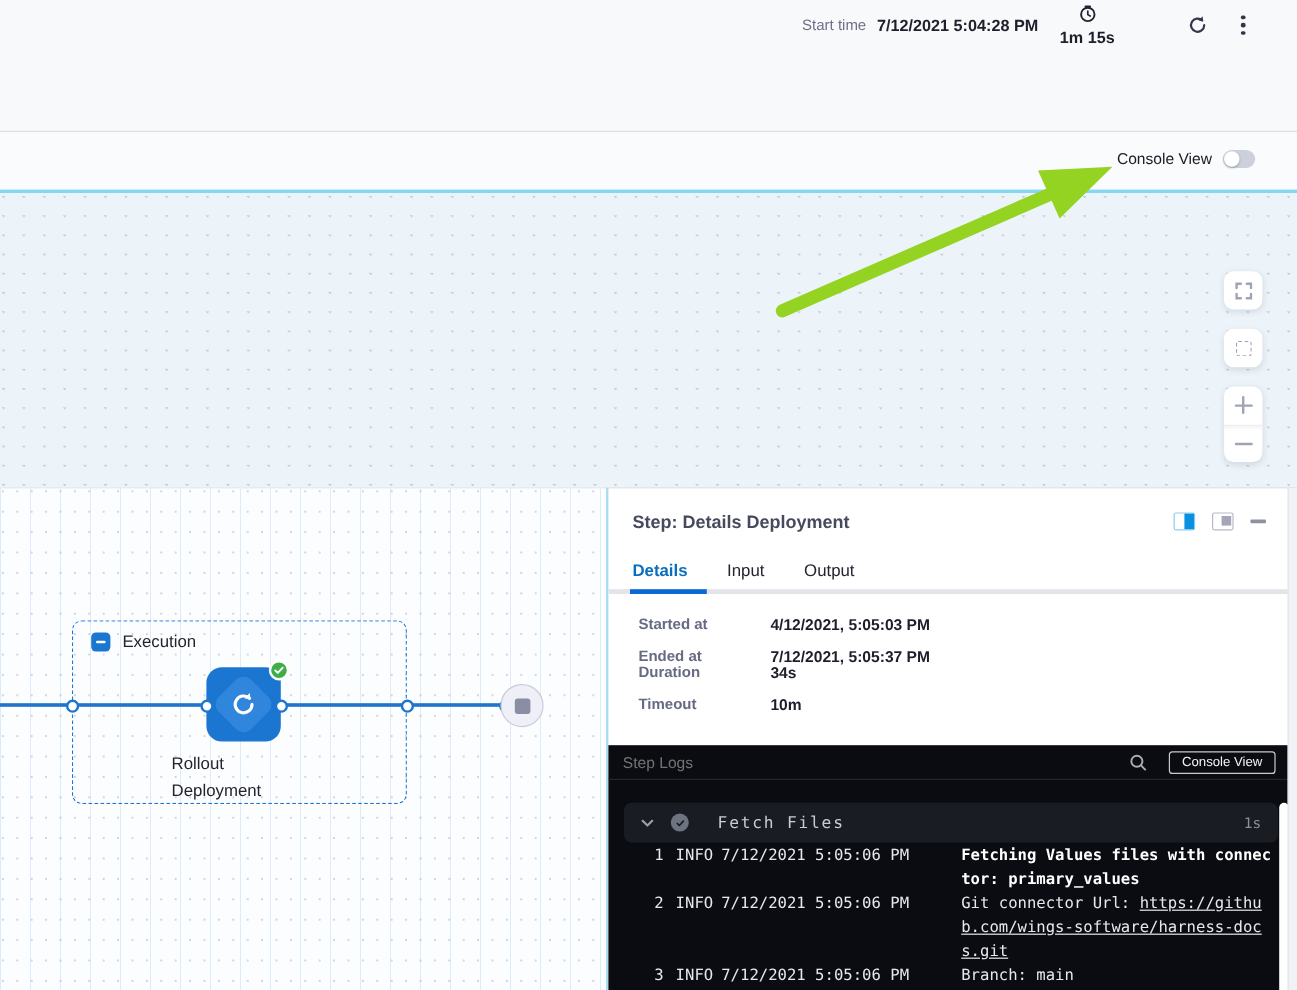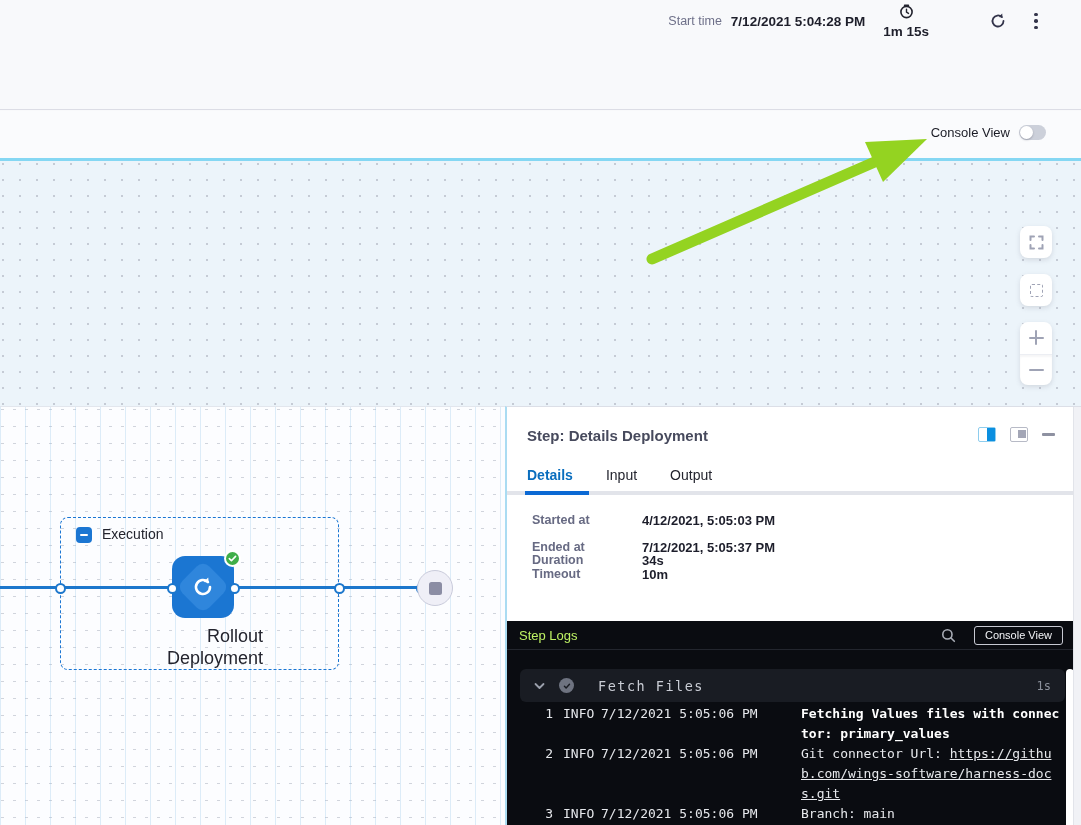--- a/index.html
+++ b/index.html
@@ -53,21 +53,21 @@
   .connector-dot { position:absolute; width:11px; height:11px; border-radius:50%; background:#fff; border:2.5px solid #1c77cc; }
 
   #execution-box { position:absolute; left:60px; top:517px; width:279px; height:153px; border:1.6px dashed #1a76d3; border-radius:8px; }
   #collapse-chip { position:absolute; left:76px; top:527px; width:16px; height:16px; background:#1b76d2; border-radius:4px; cursor:pointer; display:flex; align-items:center; justify-content:center; }
   #collapse-chip i { width:8px; height:2px; background:#fff; border-radius:1px; }
   #execution-label { position:absolute; left:102px; top:526px; font-size:14px; color:#23242e; }
 
   #step-node { position:absolute; left:172px; top:556px; width:62px; height:62px; background:#1b76d2; border-radius:13px; cursor:pointer; overflow:hidden; display:flex; align-items:center; justify-content:center; }
   #step-node .watermark { position:absolute; width:38px; height:38px; background:#2f86dc; border-radius:9px; transform:rotate(45deg); }
   #node-check-badge { position:absolute; left:224px; top:550px; width:17px; height:17px; border-radius:50%; background:#3fae49; border:2px solid #fff; display:flex; align-items:center; justify-content:center; }
-  #node-label { position:absolute; left:143px; top:625px; width:120px; text-align:right; font-size:18px; line-height:22px; color:#23242e; }
+  #node-label { position:absolute; left:143px; top:625px; width:120px; text-align:left; font-size:14px; line-height:22px; color:#23242e; }
 
   #end-node { position:absolute; left:417px; top:570px; width:36px; height:36px; border-radius:50%; background:#efeff7; border:1.5px solid #c9cbdb; display:flex; align-items:center; justify-content:center; }
   #end-node i { width:13px; height:13px; background:#8b8da4; border-radius:2.5px; }
 
   
   #panel { position:absolute; left:505px; top:406px; width:576px; height:419px; background:#fff; border-left:2px solid #aadcf2; border-top:1px solid #dcdfe7; }
   #panel-scroll-strip { position:absolute; right:0; top:0; width:8px; height:100%; background:#f1f2f6; border-left:1px solid #e2e4ea; }
   #panel-title { position:absolute; left:20px; top:20px; font-size:15px; font-weight:600; color:#474a5d; }
   #panel-header-icons { position:absolute; right:26px; top:20px; display:flex; align-items:center; gap:14px; }
   .layout-icon1 { width:18px; height:15px; border:1.5px solid #8ecdee; border-radius:2px; background:#fff; position:relative; cursor:pointer; }
@@ -82,21 +82,21 @@
   #tab-track { position:absolute; left:0; top:84px; width:568px; height:4px; background:#e2e4ea; }
   #tab-active-bar { position:absolute; left:18px; top:84px; width:64px; height:4px; background:#0b69d4; }
 
   .detail-row { position:absolute; left:25px; display:flex; }
   .detail-label { width:110px; font-size:12.5px; font-weight:600; color:#676a83; }
   .detail-value { font-size:13px; font-weight:700; color:#1d1e2b; }
 
   
   #logs { position:absolute; left:0; top:214px; width:568px; height:205px; background:#0a0c11; overflow:hidden; }
   #logs-header { position:absolute; left:0; top:0; width:100%; height:29px; border-bottom:1px solid #23262e; display:flex; align-items:center; padding:0 12px; }
-  #logs-title { font-size:13px; color:#bef264; }
+  #logs-title { font-size:13px; color:#737373; }
   #logs-header .spacer { flex:1; }
   #console-view-btn { border:1px solid #c7c9d2; border-radius:3px; color:#f2f3f6; font-size:11px; padding:2.5px 10px; cursor:pointer; margin-left:18px; }
   #log-group { position:absolute; left:13px; top:48px; width:545px; height:33px; background:#191c23; border-radius:6px; display:flex; align-items:center; padding:0 14px; cursor:pointer; }
   #log-group .gname { font-family:"DejaVu Sans Mono", monospace; font-size:13.5px; letter-spacing:1.5px; color:#c9ccd4; margin-left:24px; flex:1; }
   #log-group .gdur { font-family:"DejaVu Sans Mono", monospace; font-size:12px; color:#8b909b; }
   .check-circle { width:15px; height:15px; border-radius:50%; background:#6e7380; margin-left:14px; display:flex; align-items:center; justify-content:center; }
   #log-rows { position:absolute; left:0; top:83px; width:545px; font-family:"DejaVu Sans Mono", monospace; font-size:13px; line-height:20px; color:#e6e8ec; }
   .log-row { display:flex; padding-left:30px; }
   .log-row .ln { width:16px; text-align:right; flex:none; }
   .log-row .lvl { width:38px; margin-left:10px; flex:none; }
@@ -238,21 +238,21 @@
     <span class="detail-value">4/12/2021, 5:05:03 PM</span>
   </div>
   <div class="detail-row" style="top:133px">
     <span class="detail-label">Ended at</span>
     <span class="detail-value">7/12/2021, 5:05:37 PM</span>
   </div>
   <div class="detail-row" style="top:146px">
     <span class="detail-label">Duration</span>
     <span class="detail-value">34s</span>
   </div>
-  <div class="detail-row" style="top:160px">
+  <div class="detail-row" style="top:173px">
     <span class="detail-label">Timeout</span>
     <span class="detail-value">10m</span>
   </div>
 
   <div id="logs">
     <div id="logs-header">
       <span id="logs-title">Step Logs</span>
       <span class="spacer"></span>
       <span style="display:flex; cursor:pointer">
         <svg width="15" height="15" viewBox="0 0 15 15" fill="none" stroke="#a9adb6" stroke-width="1.6">

